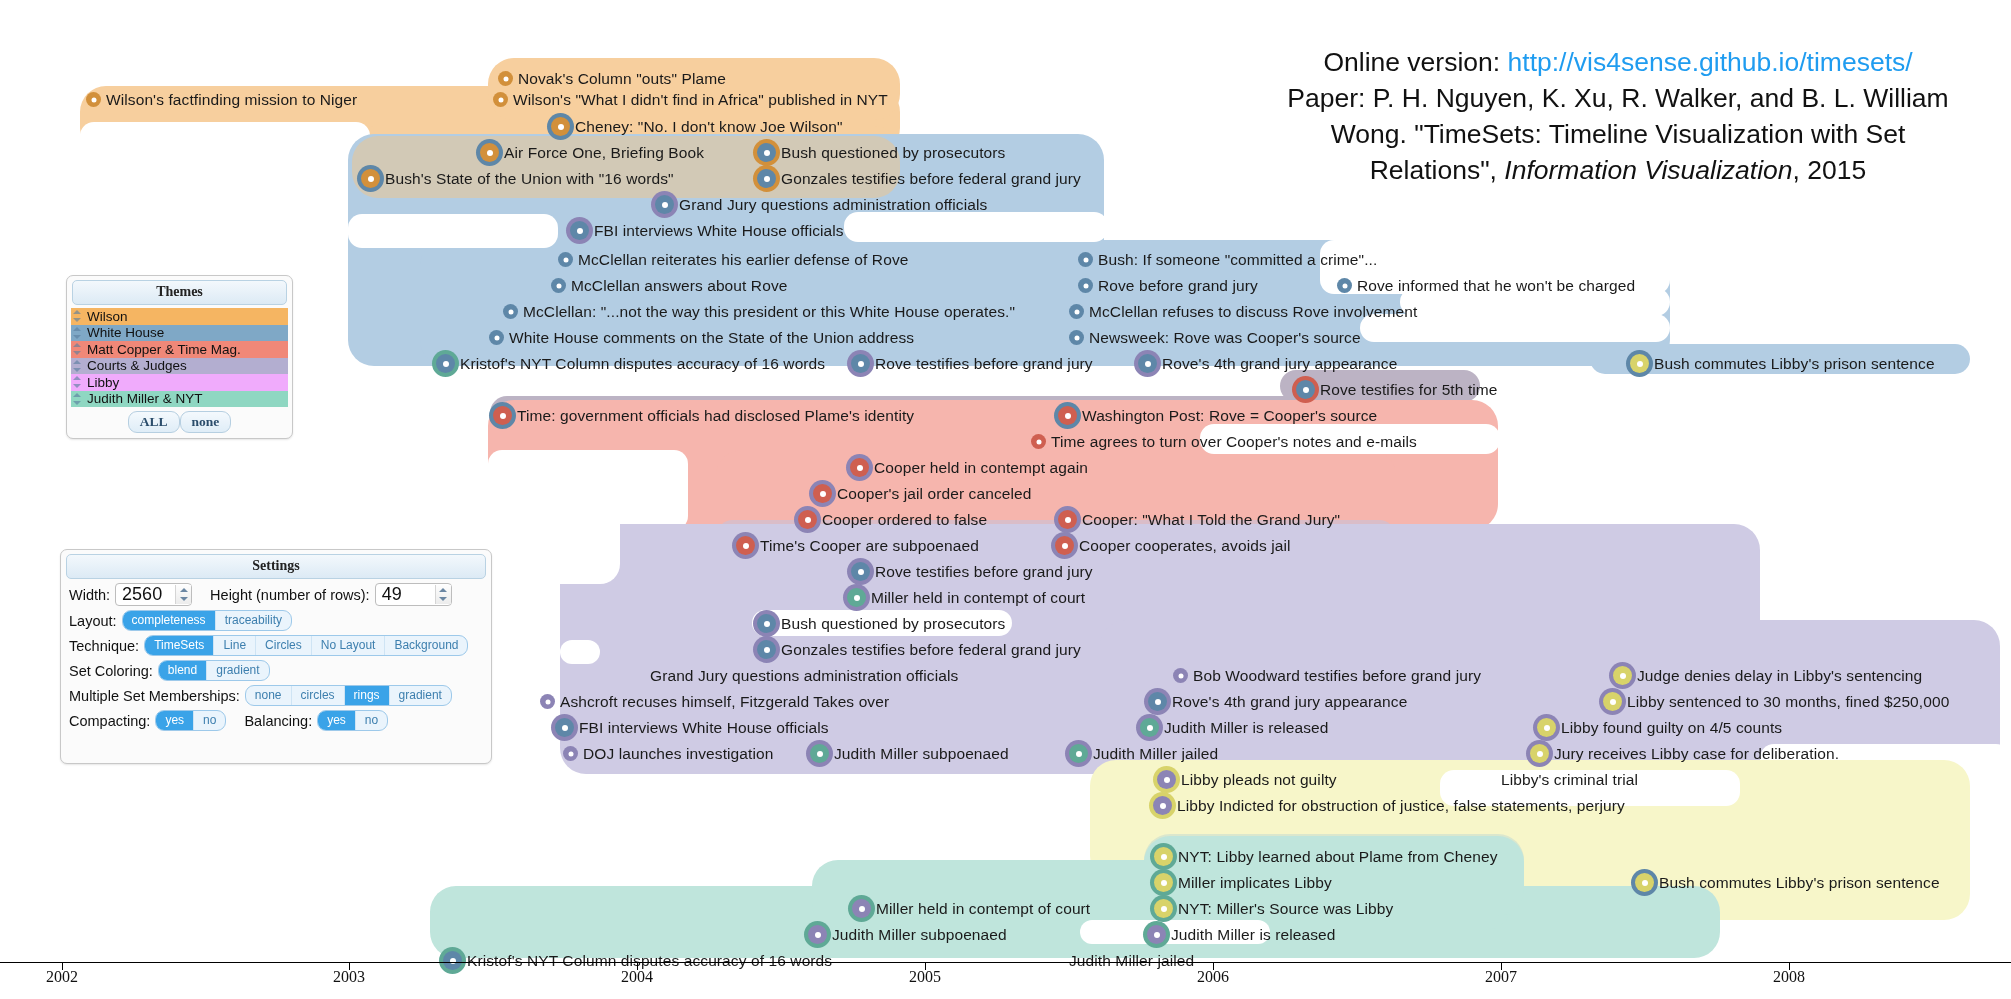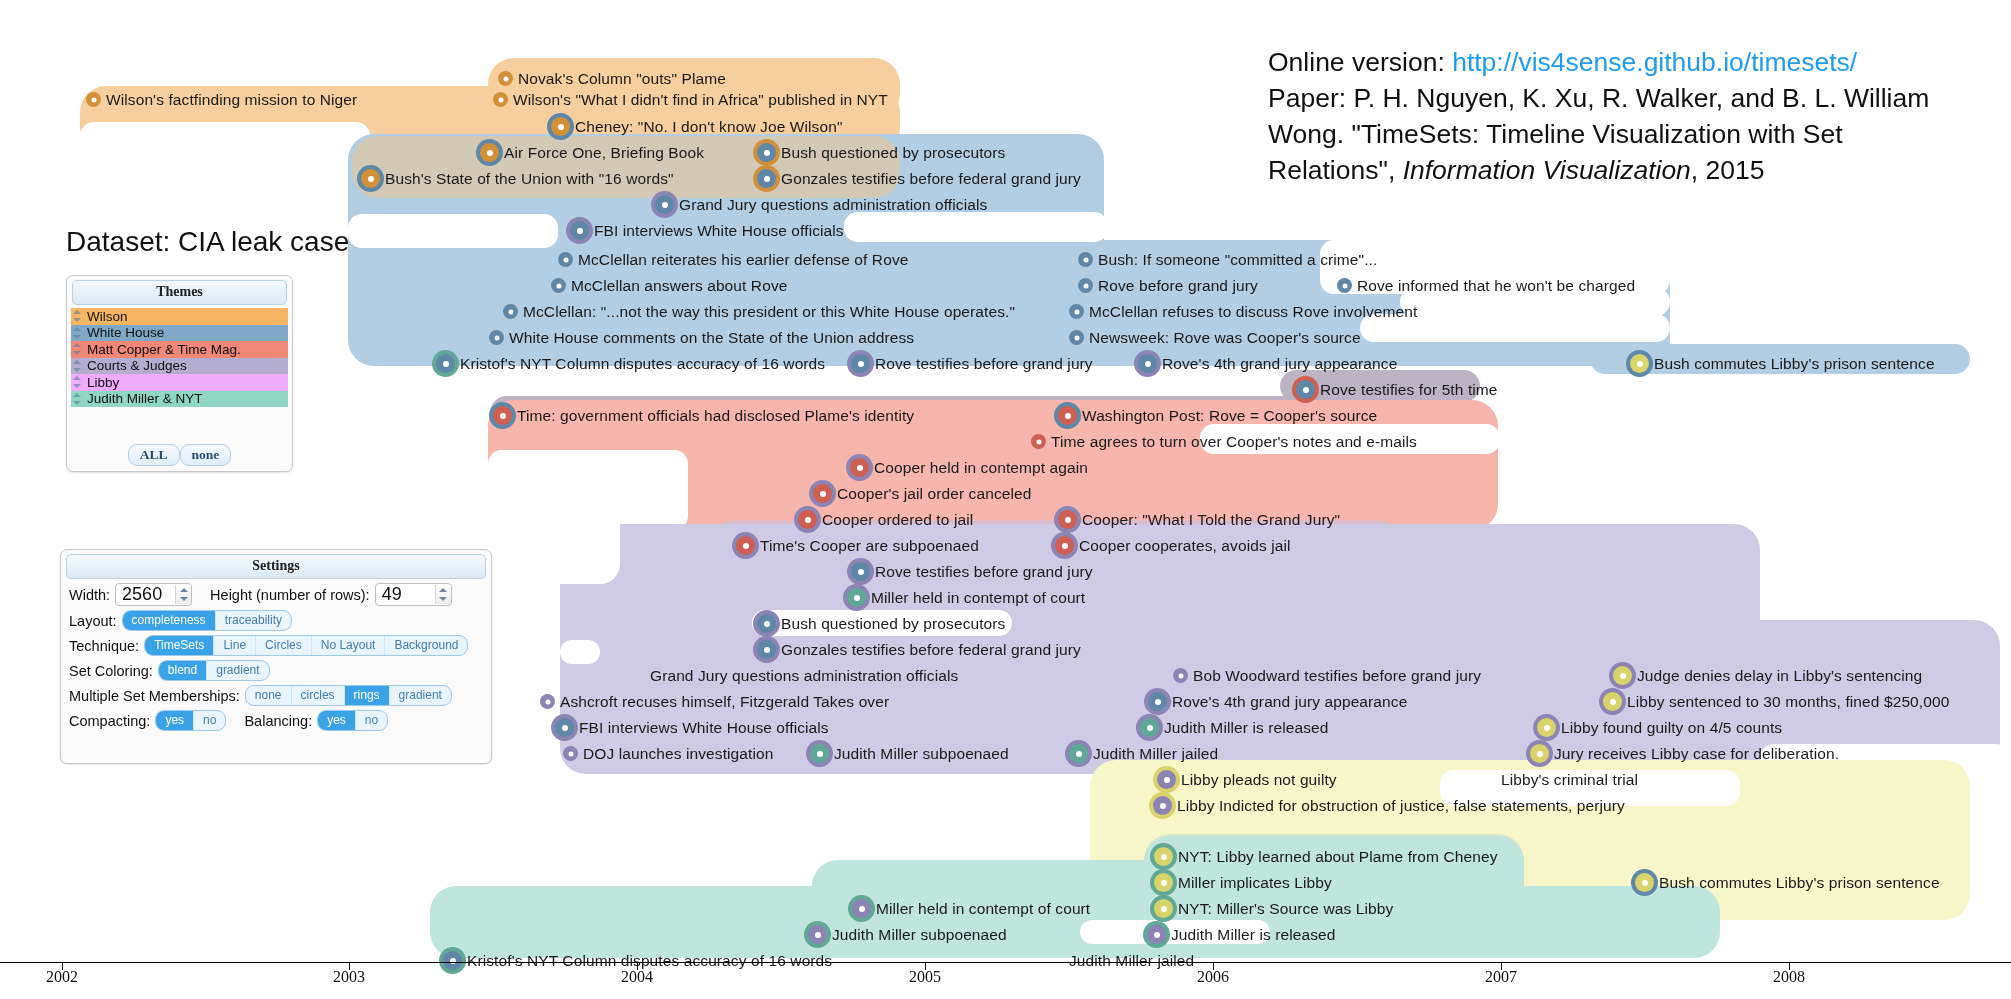--- a/index.html
+++ b/index.html
@@ -84,20 +84,21 @@
     position:absolute;left:66px;top:226px;
     font-size:28px;color:#111;
   }
 
   
   #citation{
     position:absolute;left:1268px;top:44px;
     width:700px;
     font-size:26.5px;line-height:1.36;
     color:#111;
+    text-align:center;
   }
   #citation a{color:#1f9cf0;text-decoration:none;}
   #citation .ital{font-style:italic;}
 
   
   .panel{
     position:absolute;
     background:#fbfbfb;
     border:1px solid #c8c8c8;
     border-radius:7px;
@@ -135,21 +136,21 @@
     border-left:4.5px solid transparent;border-right:4.5px solid transparent;
   }
   .theme-row .spin::before{top:0;border-bottom:4.5px solid #5b7fa0;}
   .theme-row .spin::after{bottom:0;border-top:4.5px solid #5b7fa0;}
   .t-wilson{background:#f5b562;}
   .t-wh{background:#7fa8c6;}
   .t-cooper{background:#f08878;}
   .t-courts{background:#b3aed0;}
   .t-libby{background:#f0abfc;}
   .t-miller{background:#8fd7c2;}
-  .btnrow{display:flex;justify-content:center;gap:0;padding:4px 0 5px;margin-top:33px;}
+  .btnrow{display:flex;justify-content:center;gap:0;padding:4px 0 5px;}
   .pillbtn{
     background:linear-gradient(#f4f9fd,#dfedf7);
     border:1px solid #b6cfe1;border-radius:9px;
     font-size:13.5px;font-weight:bold;color:#2b4d6b;
     padding:2px 11px;cursor:pointer;
     font-family:"Liberation Serif","DejaVu Serif",serif;
   }
 
   
   #settings{left:60px;top:549px;width:430px;height:213px;}
@@ -383,21 +384,21 @@
     <span class="lbl">Cooper held in contempt again</span>
     </div>
 
   <div class="evt" style="left:813px;top:483px;">
     <span class="ring big r-courts-cooper"></span>
     <span class="lbl">Cooper's jail order canceled</span>
     </div>
 
   <div class="evt" style="left:798px;top:509px;">
     <span class="ring big r-courts-cooper"></span>
-    <span class="lbl">Cooper ordered to jail</span>
+    <span class="lbl">Cooper ordered to false</span>
     </div>
 
   <div class="evt" style="left:1058px;top:509px;">
     <span class="ring big r-courts-cooper"></span>
     <span class="lbl">Cooper: "What I Told the Grand Jury"</span>
     </div>
 
   <div class="evt" style="left:736px;top:535px;">
     <span class="ring big r-courts-cooper"></span>
     <span class="lbl">Time's Cooper are subpoenaed</span>
@@ -543,21 +544,20 @@
 
   <div class="evt" style="left:443px;top:950px;">
     <span class="ring big r-miller-wh"></span>
     <span class="lbl">Kristof's NYT Column disputes accuracy of 16 words</span>
     </div>
 
   <div class="evt noglyph" style="left:1069px;top:950px;">
     <span class="lbl">Judith Miller jailed</span>
     </div>
 
-  <div id="dataset-title">Dataset: CIA leak case</div>
 
   <div id="citation">
     <span>Online version:</span>
     <a href="#">http://vis4sense.github.io/timesets/</a><br>
     <span>Paper:</span>
     <span>P. H. Nguyen, K. Xu, R. Walker, and B. L. William Wong.</span>
     <span>"TimeSets: Timeline Visualization with Set Relations",</span>
     <span class="ital">Information Visualization</span><span>, 2015</span>
   </div>
 

